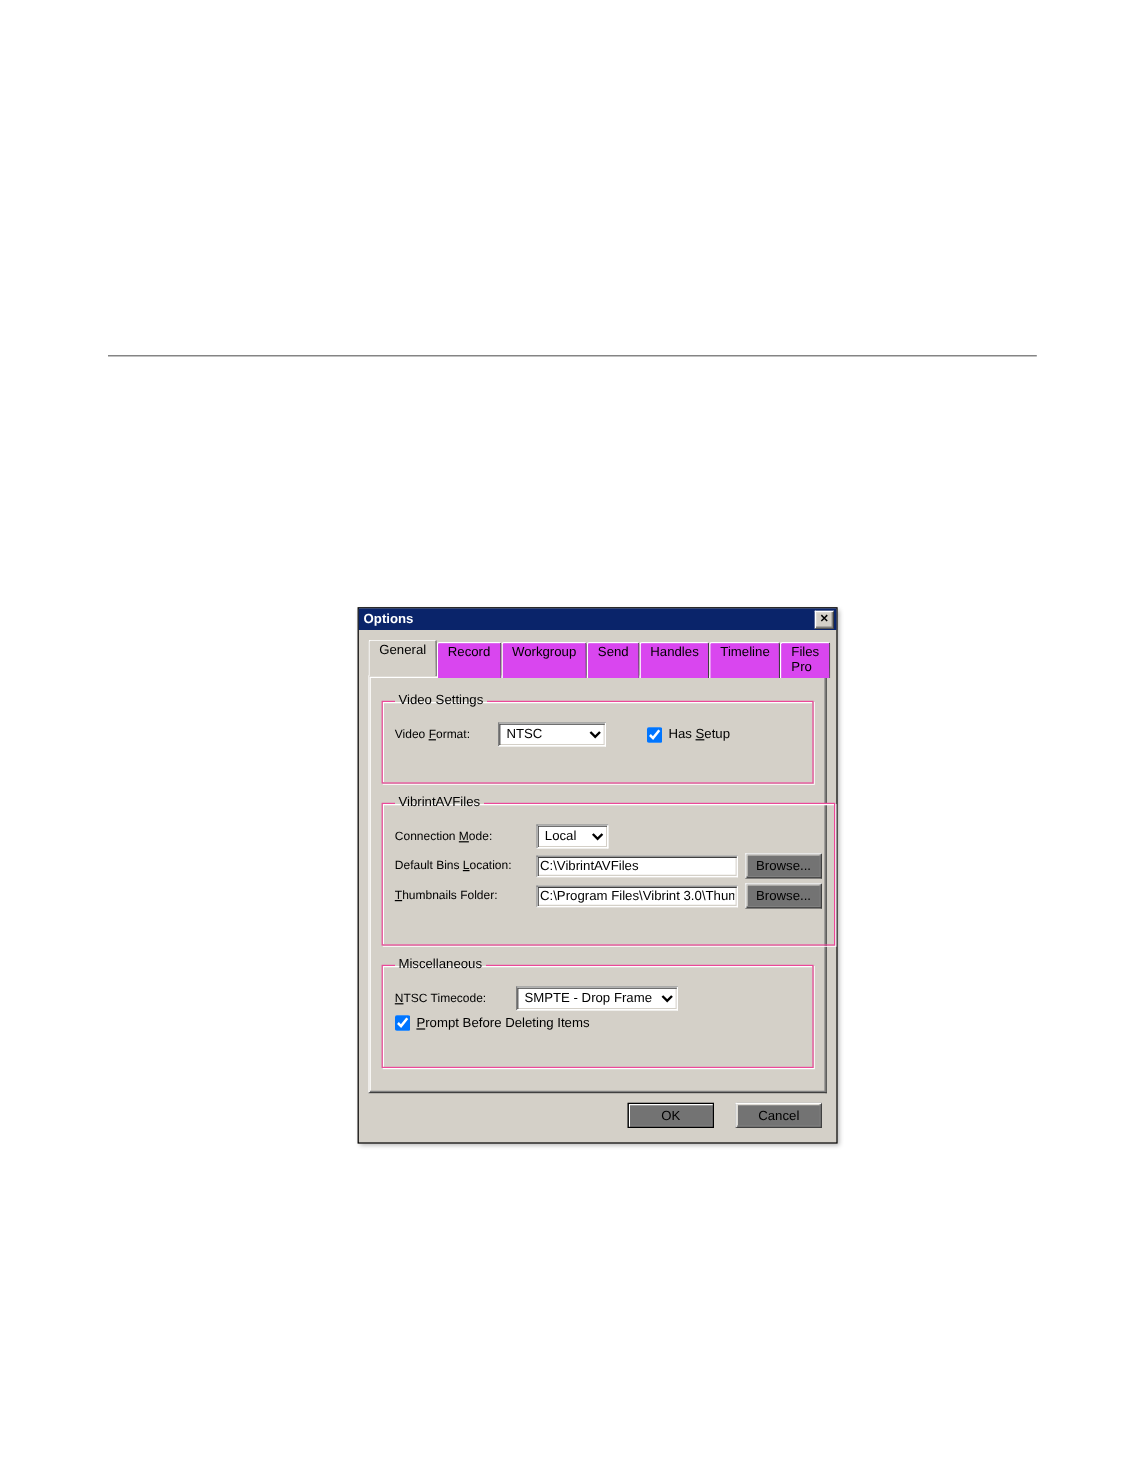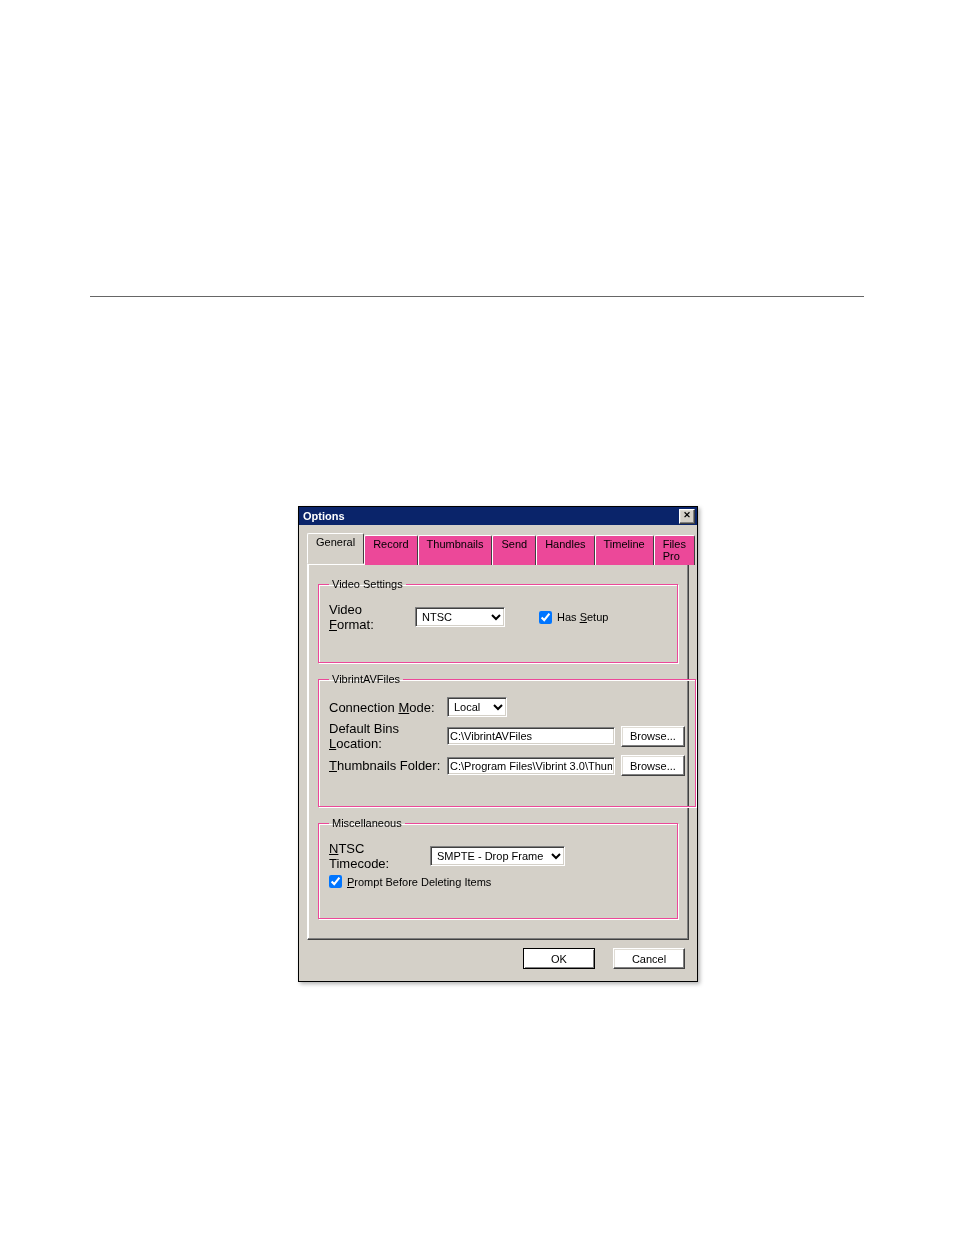--- a/index.html
+++ b/index.html
@@ -63,21 +63,21 @@
   }
   .tabstrip {
     display: flex;
     margin: 8px 8px 0 8px;
     position: relative;
     z-index: 2;
   }
   .tab {
     padding: 2px 8px 3px 8px;
     font-size: 11px;
-    background: #ec4899;
+    background: #d946ef;
     border: 1px solid #fff;
     border-bottom: none;
     border-right-color: #404040;
     border-top-left-radius: 2px;
     border-top-right-radius: 2px;
     margin-right: 0;
     position: relative;
     cursor: default;
   }
   .tab.active {
@@ -113,21 +113,21 @@
     padding: 0 3px;
   }
   .row {
     display: flex;
     align-items: center;
     margin: 4px 0;
     gap: 6px;
   }
   .row label.fld {
     width: 112px;
-    font-size: 13px;
+    font-size: 10px;
   }
   .row.compact label.fld {
     width: 80px;
   }
   select.win, input.win-text {
     font-size: 11px;
     font-family: inherit;
     background: #fff;
     border: 1px solid #808080;
     border-right-color: #fff;
@@ -136,21 +136,21 @@
     height: 18px;
     padding: 1px 2px;
     box-sizing: border-box;
   }
   select.win {
     height: 20px;
   }
   .btn {
     font-size: 11px;
     font-family: inherit;
-    background: #ffffff;
+    background: #737373;
     border: 1px solid #fff;
     border-right-color: #404040;
     border-bottom-color: #404040;
     box-shadow: inset -1px -1px 0 #808080, inset 1px 1px 0 #dfdcd5;
     padding: 2px 8px;
     min-width: 64px;
     height: 21px;
     box-sizing: border-box;
     cursor: default;
   }
@@ -187,21 +187,21 @@
   <div class="titlebar">
     <span>Options</span>
     <div class="close-btn">
       <span class="close-x">✕</span>
     </div>
   </div>
 
   <div class="tabstrip">
     <div class="tab active">General</div>
     <div class="tab">Record</div>
-    <div class="tab">Thumbnails</div>
+    <div class="tab">Workgroup</div>
     <div class="tab">Send</div>
     <div class="tab">Handles</div>
     <div class="tab">Timeline</div>
     <div class="tab">Files Pro</div>
   </div>
 
   <div class="tab-panel">
 
     <fieldset class="groupbox">
       <legend>Video Settings</legend>

